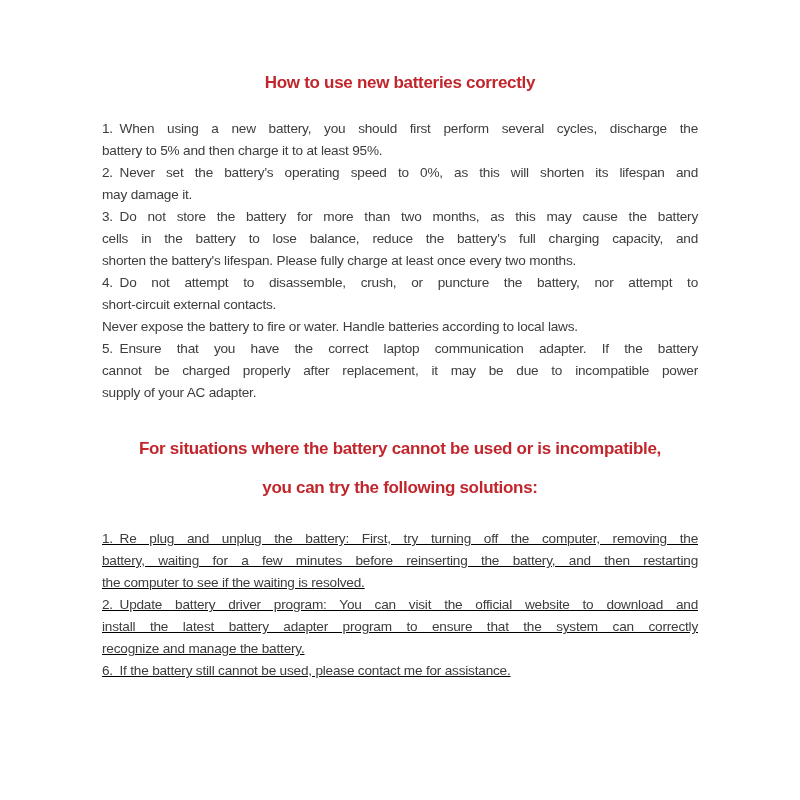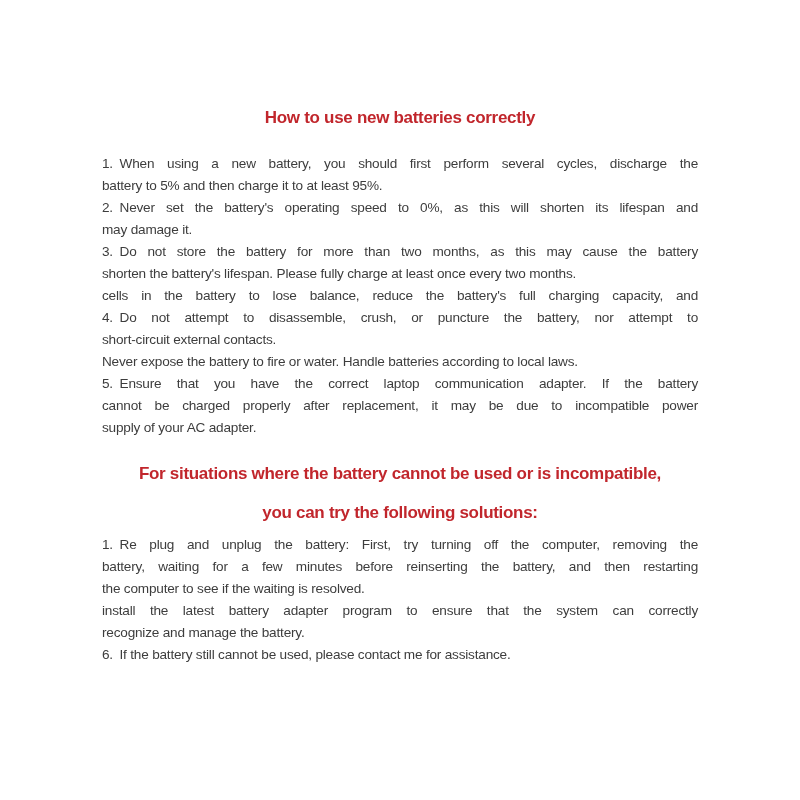--- a/index.html
+++ b/index.html
@@ -5,83 +5,84 @@
   html, body { margin: 0; padding: 0; }
   body {
     width: 800px; height: 800px;
     background: #ffffff;
     overflow: hidden;
     font-family: "Liberation Sans", "DejaVu Sans", sans-serif;
   }
   .page {
     box-sizing: border-box;
     width: 800px; height: 609px;
-    padding-top: 107px;
+    padding-top: 72px;
     background: var(--page-bg, #ffffff);
   }
   .column {
     width: 596px;
     margin: 0 auto;
   }
   .red-heading {
     margin: 0;
     font-size: 17px;
     font-weight: bold;
     line-height: 22px;
     letter-spacing: -0.3px;
     text-align: center;
     color: var(--accent, #c1262c);
   }
   .lines { margin-top: 24px; }
-  .lines-2 { margin-top: 10px; }
+  .lines-2 { margin-top: 29px; text-decoration: underline; }
   .line {
     font-size: 13.6px;
     line-height: 22px;
     letter-spacing: -0.2px;
     color: var(--body-color, #3d3d3d);
     text-align: left;
   }
   .line.j {
     text-align: justify;
     text-align-last: justify;
   }
-  .heading-gap-1 { margin-top: 24px; }
+  .heading-gap-1 { margin-top: 34px; }
   .heading-gap-2 { margin-top: 17px; }
 </style>
 </head>
 <body>
 
 <div class="page">
   <div class="column">
 
     <h1 class="red-heading">How to use new batteries correctly</h1>
 
     <div class="lines lines-1" id="section1-lines">
         <div class="line j">1. When using a new battery, you should first perform several cycles, discharge the</div>
         <div class="line">battery to 5% and then charge it to at least 95%.</div>
         <div class="line j">2. Never set the battery's operating speed to 0%, as this will shorten its lifespan and</div>
         <div class="line">may damage it.</div>
         <div class="line j">3. Do not store the battery for more than two months, as this may cause the battery</div>
+        <div class="line j">cells in the battery to lose balance, reduce the battery's full charging capacity, and</div>
         <div class="line">shorten the battery's lifespan. Please fully charge at least once every two months.</div>
-        <div class="line j">cells in the battery to lose balance, reduce the battery's full charging capacity, and</div>
         <div class="line j">4. Do not attempt to disassemble, crush, or puncture the battery, nor attempt to</div>
         <div class="line">short-circuit external contacts.</div>
         <div class="line">Never expose the battery to fire or water. Handle batteries according to local laws.</div>
         <div class="line j">5. Ensure that you have the correct laptop communication adapter. If the battery</div>
         <div class="line j">cannot be charged properly after replacement, it may be due to incompatible power</div>
         <div class="line">supply of your AC adapter.</div>
       </div>
 
     <h2 class="red-heading heading-gap-1">For situations where the battery cannot be used or is incompatible,</h2>
 
     <h2 class="red-heading heading-gap-2">you can try the following solutions:</h2>
 
     <div class="lines lines-2" id="section2-lines">
         <div class="line j">1. Re plug and unplug the battery: First, try turning off the computer, removing the</div>
         <div class="line j">battery, waiting for a few minutes before reinserting the battery, and then restarting</div>
         <div class="line">the computer to see if the waiting is resolved.</div>
+        <div class="line j">2. Update battery driver program: You can visit the official website to download and</div>
         <div class="line j">install the latest battery adapter program to ensure that the system can correctly</div>
         <div class="line">recognize and manage the battery.</div>
         <div class="line">6. If the battery still cannot be used, please contact me for assistance.</div>
       </div>
 
   </div>
 </div>
 
 </body></html>

